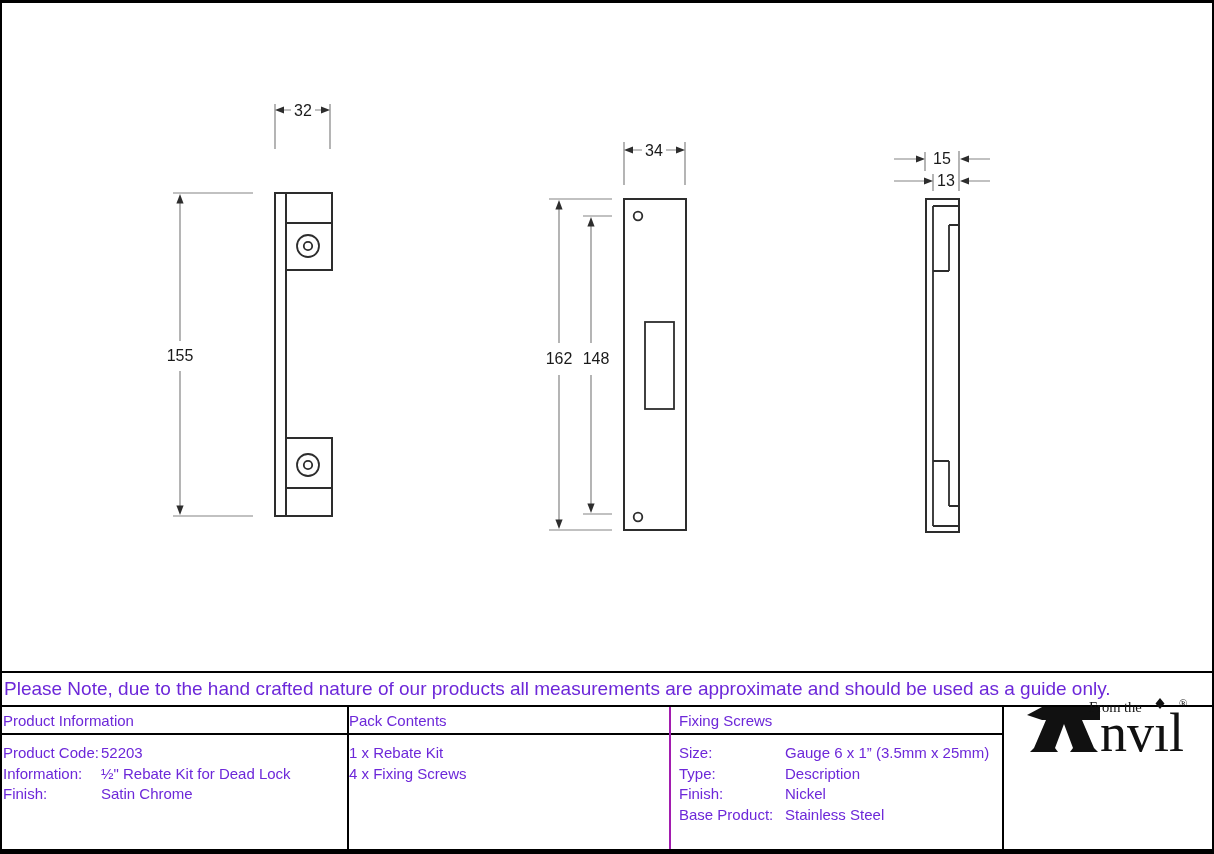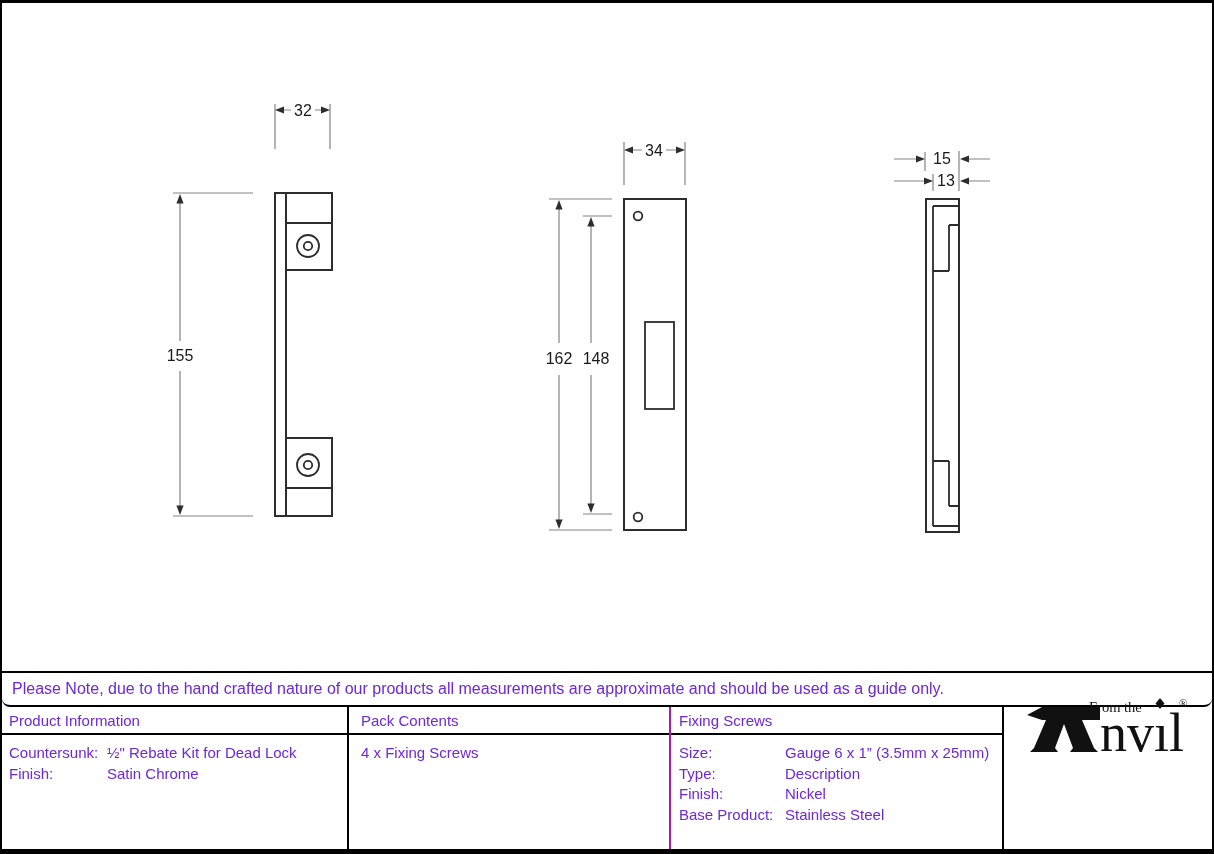--- a/index.html
+++ b/index.html
@@ -16,36 +16,36 @@
   .detail { fill:none; stroke:#2d2d2d; stroke-width:1.8; }
   .dim    { fill:none; stroke:#848484; stroke-width:1.2; }
   .arrow  { fill:#2d2d2d; stroke:none; }
 
   .bottom {
     position:absolute; left:0; right:0; top:668px; bottom:0;
     border-top:2px solid #000; display:flex; flex-direction:column;
   }
   .note-row {
     flex:none; height:32px; border-bottom:2px solid #000;
-    display:flex; align-items:center; padding-left:10px; font-size:16px;border-radius:8px;
+    display:flex; align-items:center; padding-left:2px; font-size:19px;
   }
   .spec-table { flex:1; display:flex; min-height:0; }
   .col { box-sizing:border-box; display:flex; flex-direction:column; }
   .col-product { width:345px; }
   .col-pack    { width:322px; border-left:2px solid #000; }
   .col-screws  { width:333px; border-left:2px solid #a21caf; }
   .col-logo    { flex:1; border-left:2px solid #000;
                  display:flex; align-items:center; justify-content:flex-start; }
   .col-header {
     flex:none; height:26px; border-bottom:2px solid #000;
     display:flex; align-items:center; font-size:15px;
   }
   .col-body { padding-top:8px; font-size:15px; line-height:20.5px; }
-  .col-product .col-header, .col-product .col-body { padding-left:7px; }
-  .col-pack .col-header,    .col-pack .col-body    { padding-left:12px; }
+  .col-product .col-header, .col-product .col-body { padding-left:1px; }
+  .col-pack .col-header,    .col-pack .col-body    { }
   .col-screws .col-header,  .col-screws .col-body  { padding-left:8px; }
   .kv { display:flex; }
   .kv .k { flex:none; }
   .col-product .kv .k { width:98px; }
   .col-screws  .kv .k { width:106px; }
   .logo-svg { position:relative; top:-12px; }
   .logo-svg .serif-lg { font-family:"Liberation Serif", serif; font-size:54px; fill:#111; }
   .logo-svg .serif-sm { font-family:"Liberation Serif", serif; font-size:14.5px; fill:#111; }
   .logo-svg .serif-r  { font-family:"Liberation Serif", serif; font-size:11px; fill:#111; }
 </style>
@@ -132,33 +132,38 @@
     <div class="note-row">
       <span>Please Note, due to the hand crafted nature of our products all measurements are approximate and should be used as a guide only.</span>
     </div>
 
     <div class="spec-table">
 
       <div class="col col-product">
         <div class="col-header">Product Information</div>
         <div class="col-body">
           <div class="kv">
-            <span class="k">Countersunk:</span>
+            <span class="k">Product Code:</span>
+            <span class="v">52203</span>
+          </div>
+          <div class="kv">
+            <span class="k">Information:</span>
             <span class="v">½" Rebate Kit for Dead Lock</span>
           </div>
           <div class="kv">
             <span class="k">Finish:</span>
             <span class="v">Satin Chrome</span>
           </div>
         </div>
       </div>
 
       <div class="col col-pack">
         <div class="col-header">Pack Contents</div>
         <div class="col-body">
+          <div>1 x Rebate Kit</div>
           <div>4 x Fixing Screws</div>
         </div>
       </div>
 
       <div class="col col-screws">
         <div class="col-header">Fixing Screws</div>
         <div class="col-body">
           <div class="kv">
             <span class="k">Size:</span>
             <span class="v">Gauge 6 x 1” (3.5mm x 25mm)</span>

